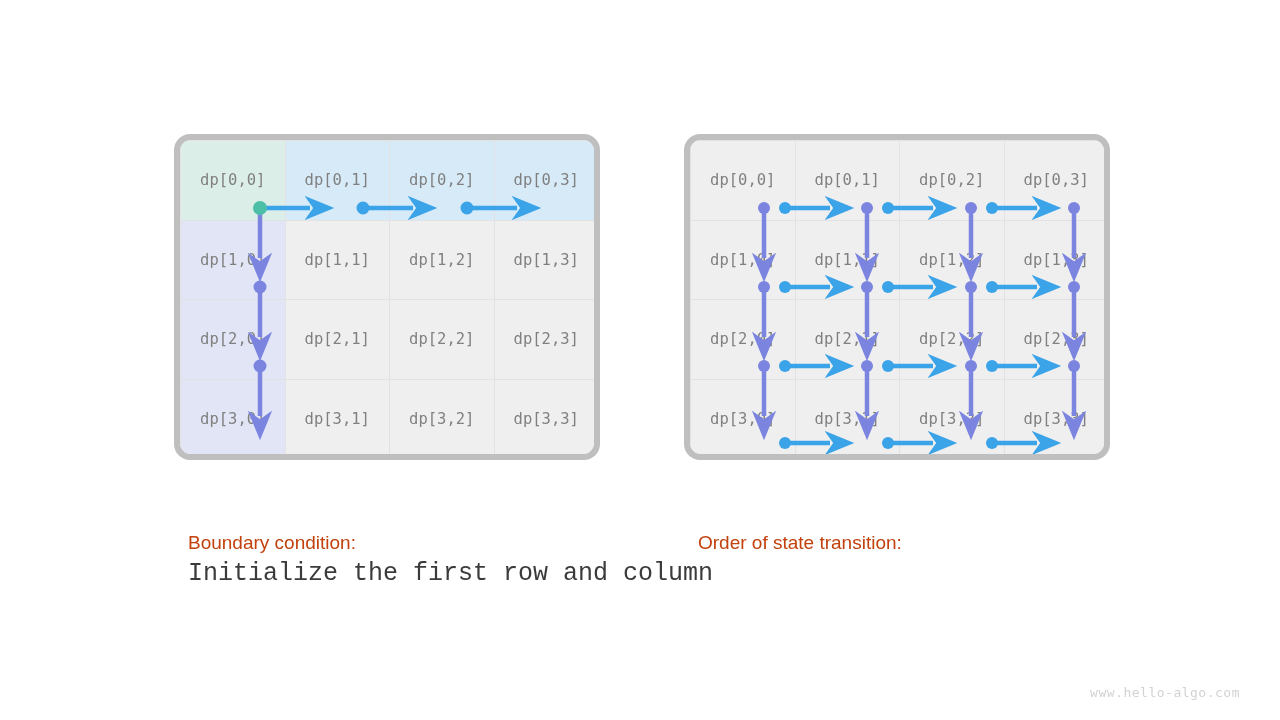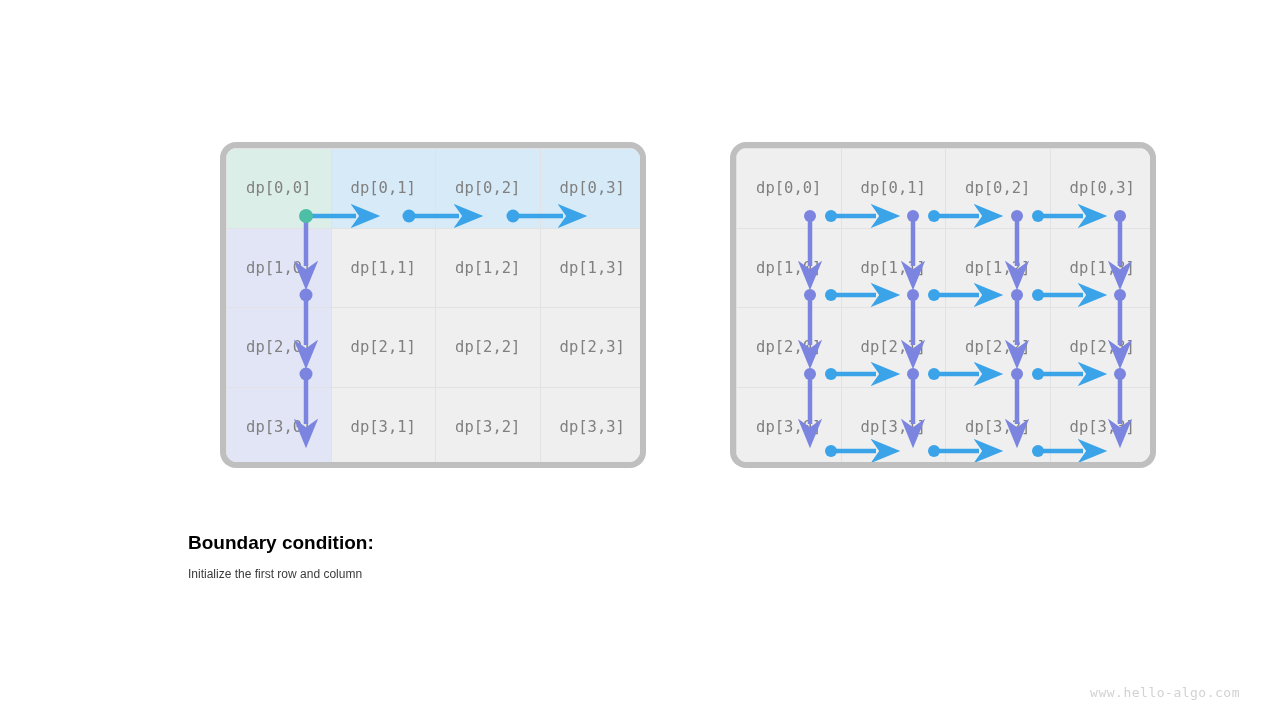--- a/index.html
+++ b/index.html
@@ -10,22 +10,21 @@
   body {
     width: 1280px;
     height: 720px;
     position: relative;
     overflow: hidden;
     font-family: "Liberation Sans", sans-serif;
   }
 
   .panel {
     position: absolute;
-    top: 142px;
-    margin-left: 46px;
+    top: 134px;
   }
   .panel.left  { left: 174px; }
   .panel.right { left: 684px; }
 
   
   .grid-frame {
     position: relative;
     width: 426px;
     height: 326px;
     background: #bfbfbf;
@@ -76,30 +75,30 @@
   }
 
   
   .caption {
     position: absolute;
   }
   .caption.left  { left: 188px; top: 528px; }
   .caption.right { left: 698px; top: 528px; }
   .caption .cap-title {
     font-family: "Liberation Sans", sans-serif;
-    font-weight: bold;
+    font-weight: normal;
     font-size: 19px;
-    color: #000000;
+    color: #c2410c;
     line-height: 30px;
     white-space: nowrap;
   }
   .caption .cap-sub {
-    font-family: Liberation Sans, sans-serif;
+    font-family: Liberation Mono, monospace;
     font-weight: normal;
-    font-size: 12px;
+    font-size: 25px;
     color: #3b3b3b;
     line-height: 32px;
     white-space: nowrap;
   }
 
   .watermark {
     position: absolute;
     right: 40px;
     bottom: 20px;
     font-family: "DejaVu Sans Mono", "Liberation Mono", monospace;
@@ -326,15 +325,16 @@
         <g>
           <line x1="302" y1="303" x2="347" y2="303" stroke="#3ba3e8" stroke-width="4.5" marker-end="url(#ahR-r)"></line>
           <circle cx="302" cy="303" r="6" fill="#3ba3e8"></circle>
         </g>
       </svg>
     </div>
   </div>
 </div>
 
 <div class="caption right">
+  <div class="cap-title">Order of state transition:</div>
 </div>
 
 <div class="watermark">www.hello-algo.com</div>
 
 </body></html>

